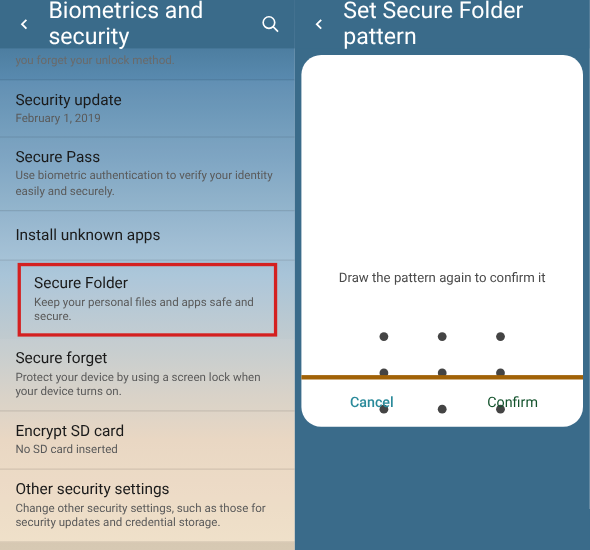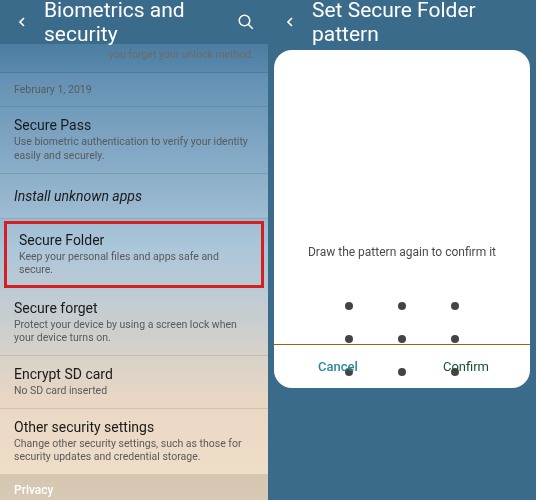--- a/index.html
+++ b/index.html
@@ -70,27 +70,26 @@
       margin-bottom: 2px;
     }
     .item-sub {
       font-size: 10.5px;
       color: #5a5a5a;
       line-height: 1.3;
     }
     .item-top-fragment {
       padding: 4px 14px 10px 14px;
       border-bottom: 1px solid rgba(0,0,0,0.1);
-      text-align: right;
     }
     .item-top-fragment .item-sub { color: #6a6a6a; }
-    .item.no-sub .item-title { margin-bottom: 0; padding: 4px 0; font-style: italic; }
+    .item.no-sub .item-title { margin-bottom: 0; padding: 4px 0; }
     .highlighted {
       border: 3px solid #d42020;
-      margin: 2px 4px;
+      margin: 2px 16px;
       padding: 8px 12px;
     }
     .section-label {
       padding: 8px 14px 4px 14px;
       font-size: 12px;
       font-weight: 500;
       color: #fff;
       background: rgba(0,0,0,0.1);
     }
     
@@ -124,21 +123,21 @@
       height: 8px;
       background: #444;
       border-radius: 50%;
     }
     .pattern-footer {
       position: absolute;
       bottom: 0;
       left: 0;
       right: 0;
       display: flex;
-      border-top: 1px solid #a16207;
+      border-top: 4px solid #a16207;
     }
     .pattern-btn {
       flex: 1;
       text-align: center;
       padding: 14px 0;
       font-size: 13px;
       cursor: pointer;
     }
     .btn-cancel { color: #2a8a9a; font-weight: 500; }
     .btn-confirm { color: #14532d; }
@@ -161,20 +160,21 @@
         </svg>
     </div>
   </div>
 
   <div class="list">
     <div class="item-top-fragment">
       <div class="item-sub">you forget your unlock method.</div>
     </div>
 
     <div class="item">
+      <div class="item-title">Security update</div>
       <div class="item-sub">February 1, 2019</div>
     </div>
 
     <div class="item">
       <div class="item-title">Secure Pass</div>
       <div class="item-sub">Use biometric authentication to verify your identity easily and securely.</div>
     </div>
 
     <div class="item no-sub">
       <div class="item-title">Install unknown apps</div>

